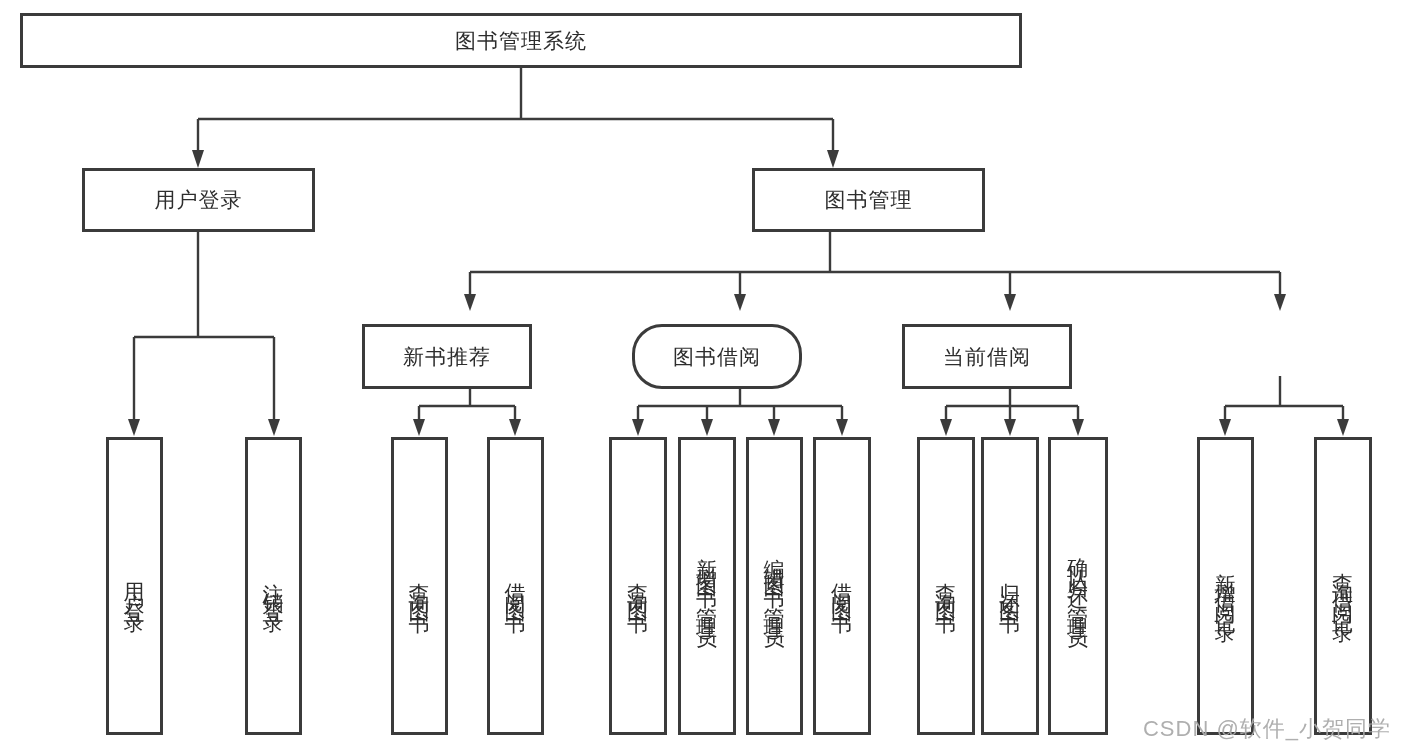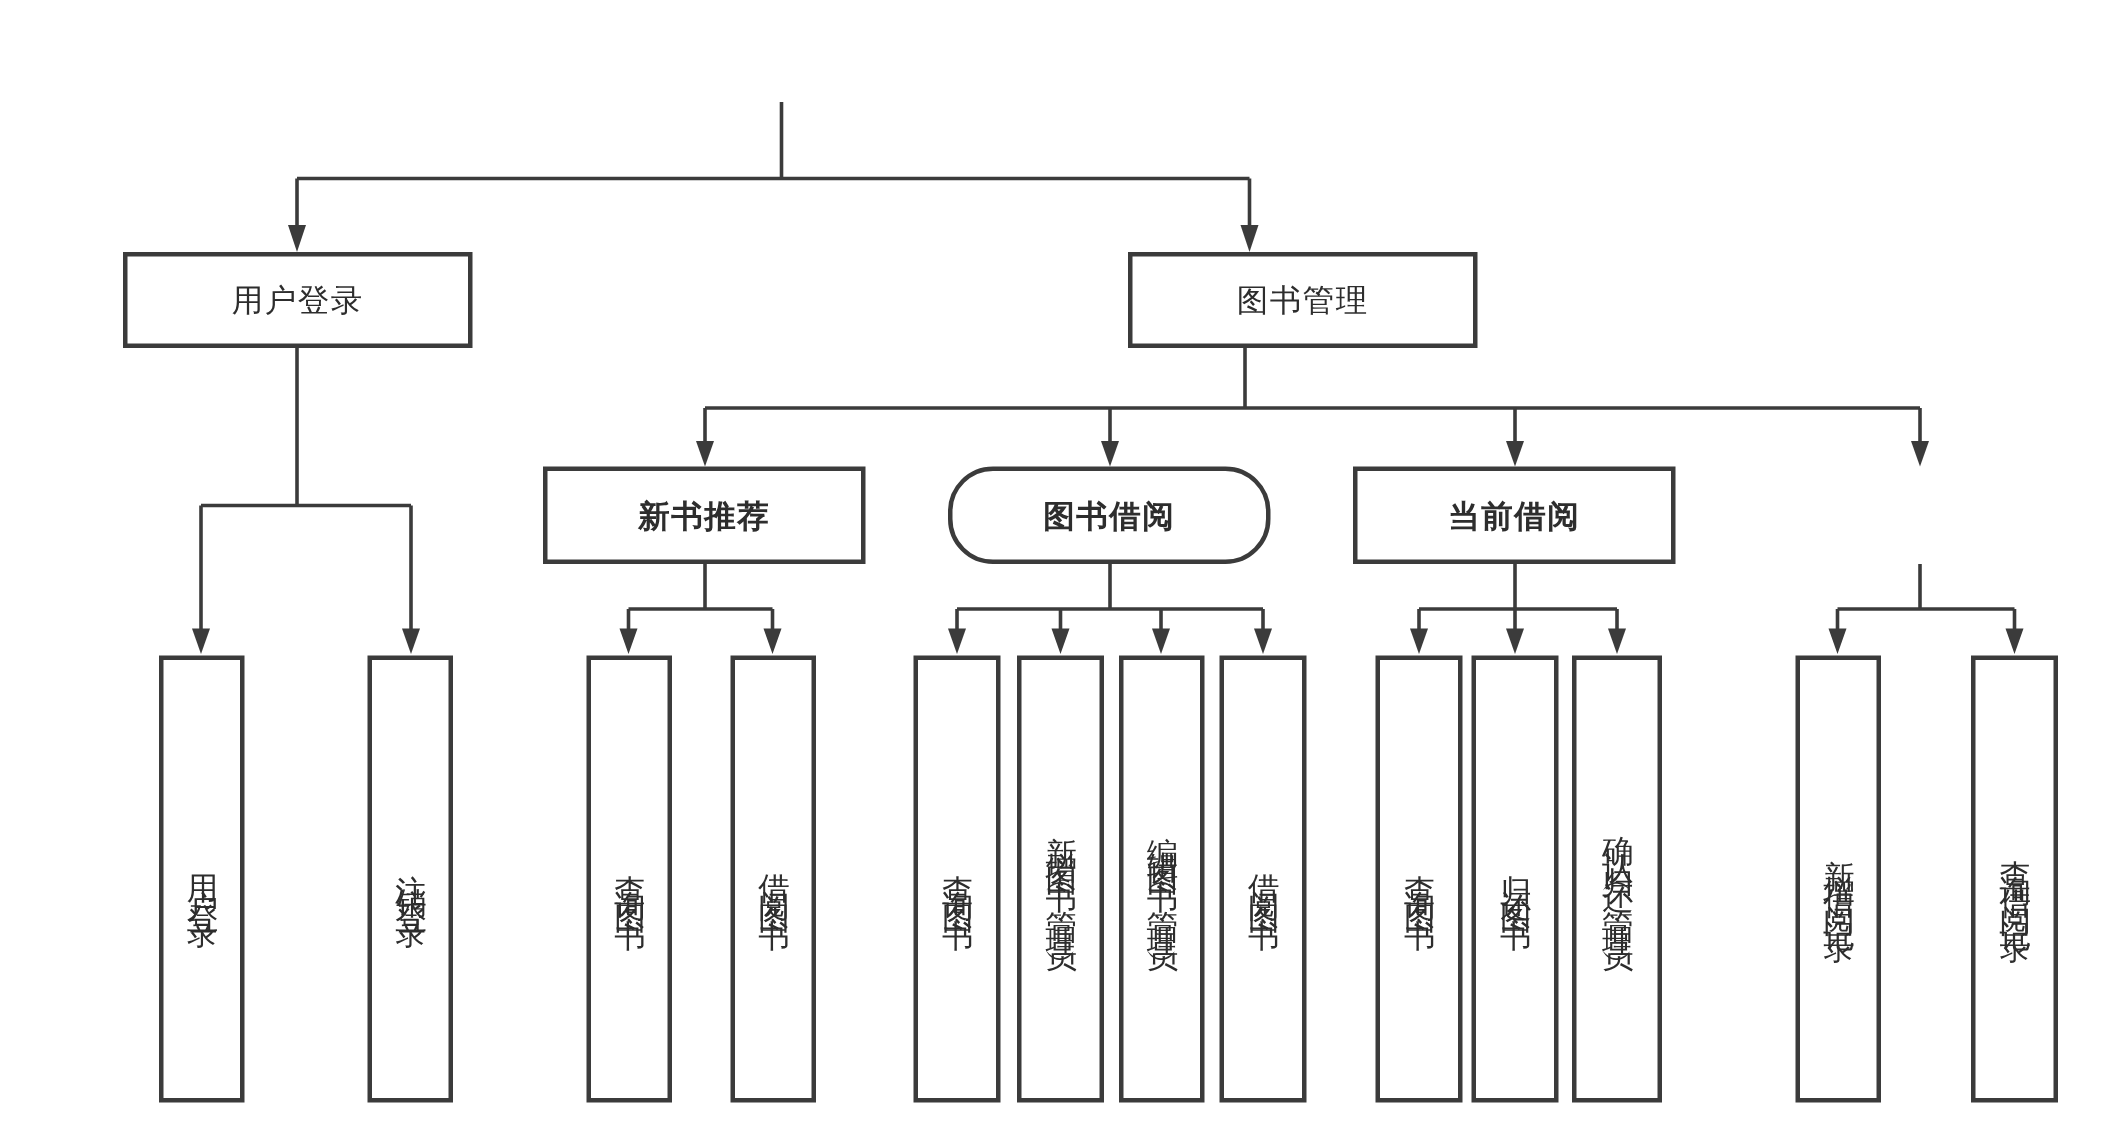--- a/index.html
+++ b/index.html
@@ -43,21 +43,21 @@
     color: #2d2d2d;
     white-space: nowrap;
   }
 
   .node.root  { left: 20px;  top: 13px;  width: 1002px; height: 55px; }
 
   .node.lvl2  { top: 168px; width: 233px; height: 64px; }
   .node.user-login { left: 82px; }
   .node.book-mgmt  { left: 714px; margin-left: 38px; }
 
-  .node.lvl3  { top: 311px; width: 215px; height: 65px; font-weight: bold; }
+  .node.lvl3  { top: 324px; width: 170px; height: 65px; }
   .node.new-book-rec   { left: 362px; }
   .node.book-borrow    { left: 632px; border-radius: 30px; }
   .node.current-borrow { left: 902px; text-align: right; }
   .node.borrow-records { left: 1172px; }
 
   .node.leaf {
     top: 437px;
     height: 298px;
     border-width: 3px;
   }
@@ -142,20 +142,23 @@
     <polygon class="head" points="701,419 713,419 707,436"></polygon>
     <polygon class="head" points="768,419 780,419 774,436"></polygon>
     <polygon class="head" points="836,419 848,419 842,436"></polygon>
     <polygon class="head" points="940,419 952,419 946,436"></polygon>
     <polygon class="head" points="1004,419 1016,419 1010,436"></polygon>
     <polygon class="head" points="1072,419 1084,419 1078,436"></polygon>
     <polygon class="head" points="1219,419 1231,419 1225,436"></polygon>
     <polygon class="head" points="1337,419 1349,419 1343,436"></polygon>
   </svg>
 
+  <div class="node root">
+    <span>图书管理系统</span>
+  </div>
 
   <div class="node lvl2 user-login">
     <span>用户登录</span>
   </div>
   <div class="node lvl2 book-mgmt">
     <span>图书管理</span>
   </div>
 
   <div class="node lvl3 new-book-rec">
     <span>新书推荐</span>
@@ -204,14 +207,15 @@
     <span class="vtext">确认归还（管理员）</span>
   </div>
 
   <div class="node leaf" style="left:1197px; width:57px;">
     <span class="vtext">新增借阅记录</span>
   </div>
   <div class="node leaf" style="left:1314px; width:58px;">
     <span class="vtext">查询借阅记录</span>
   </div>
 
+  <div class="watermark">CSDN @软件_小贺同学</div>
 
 </div>
 
 </body></html>

